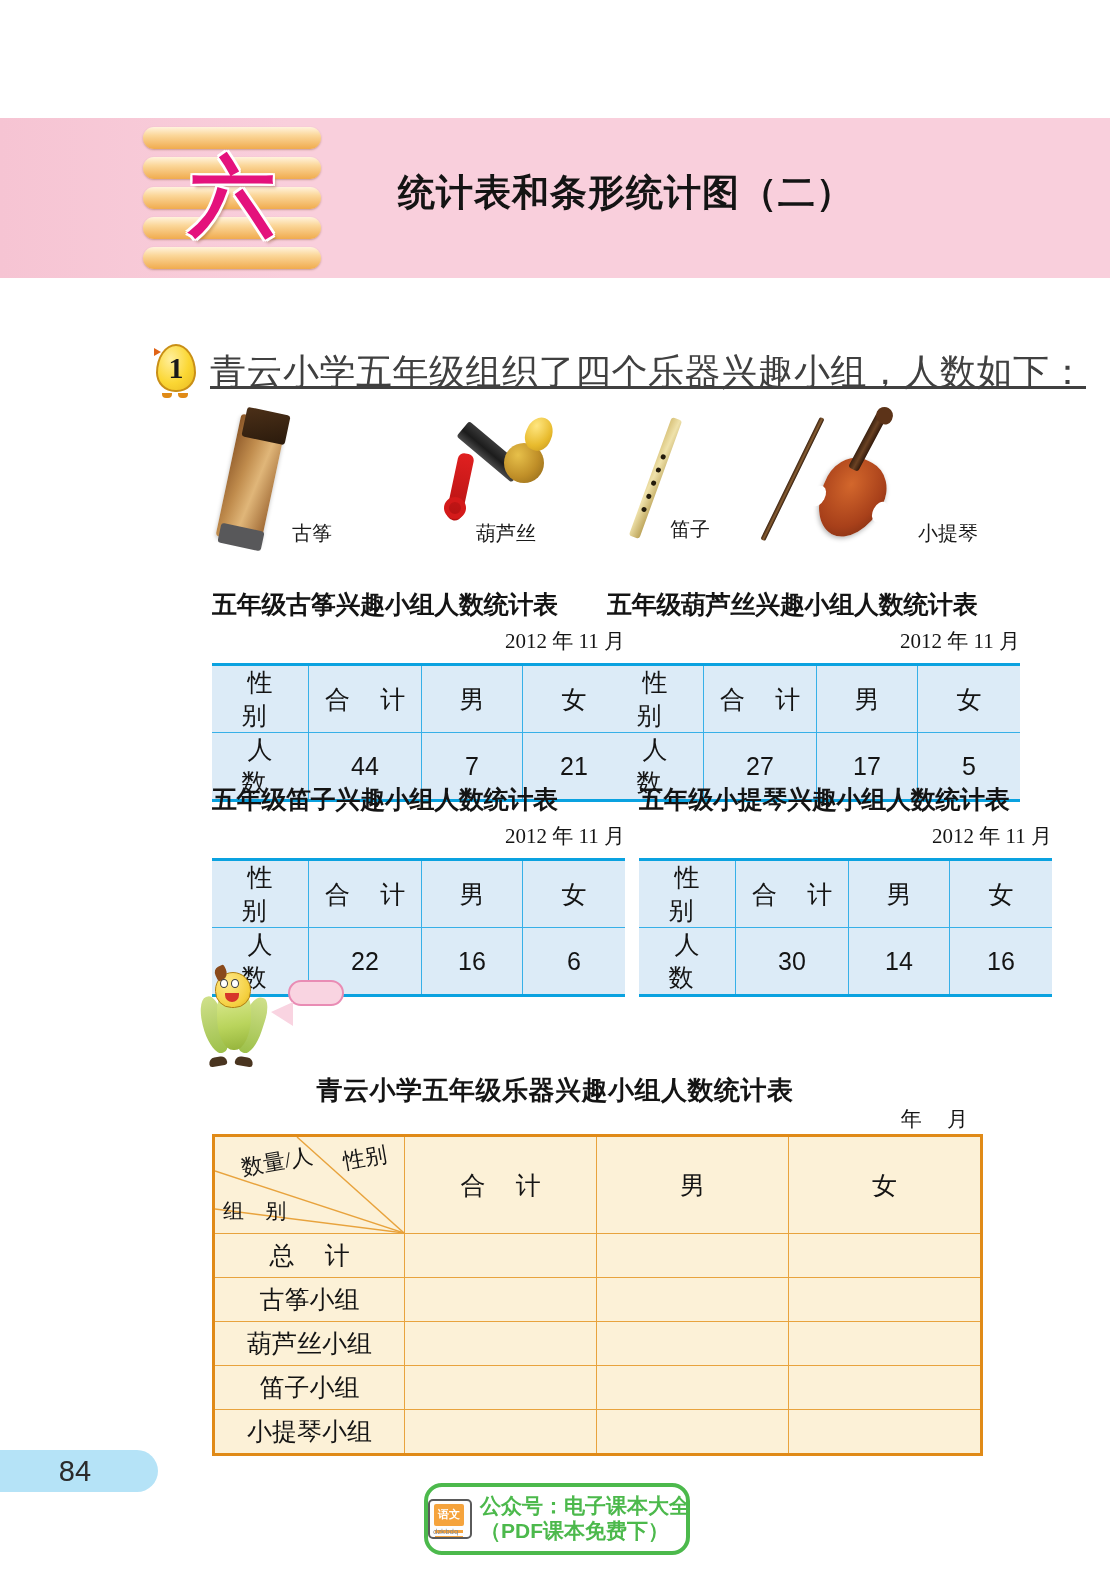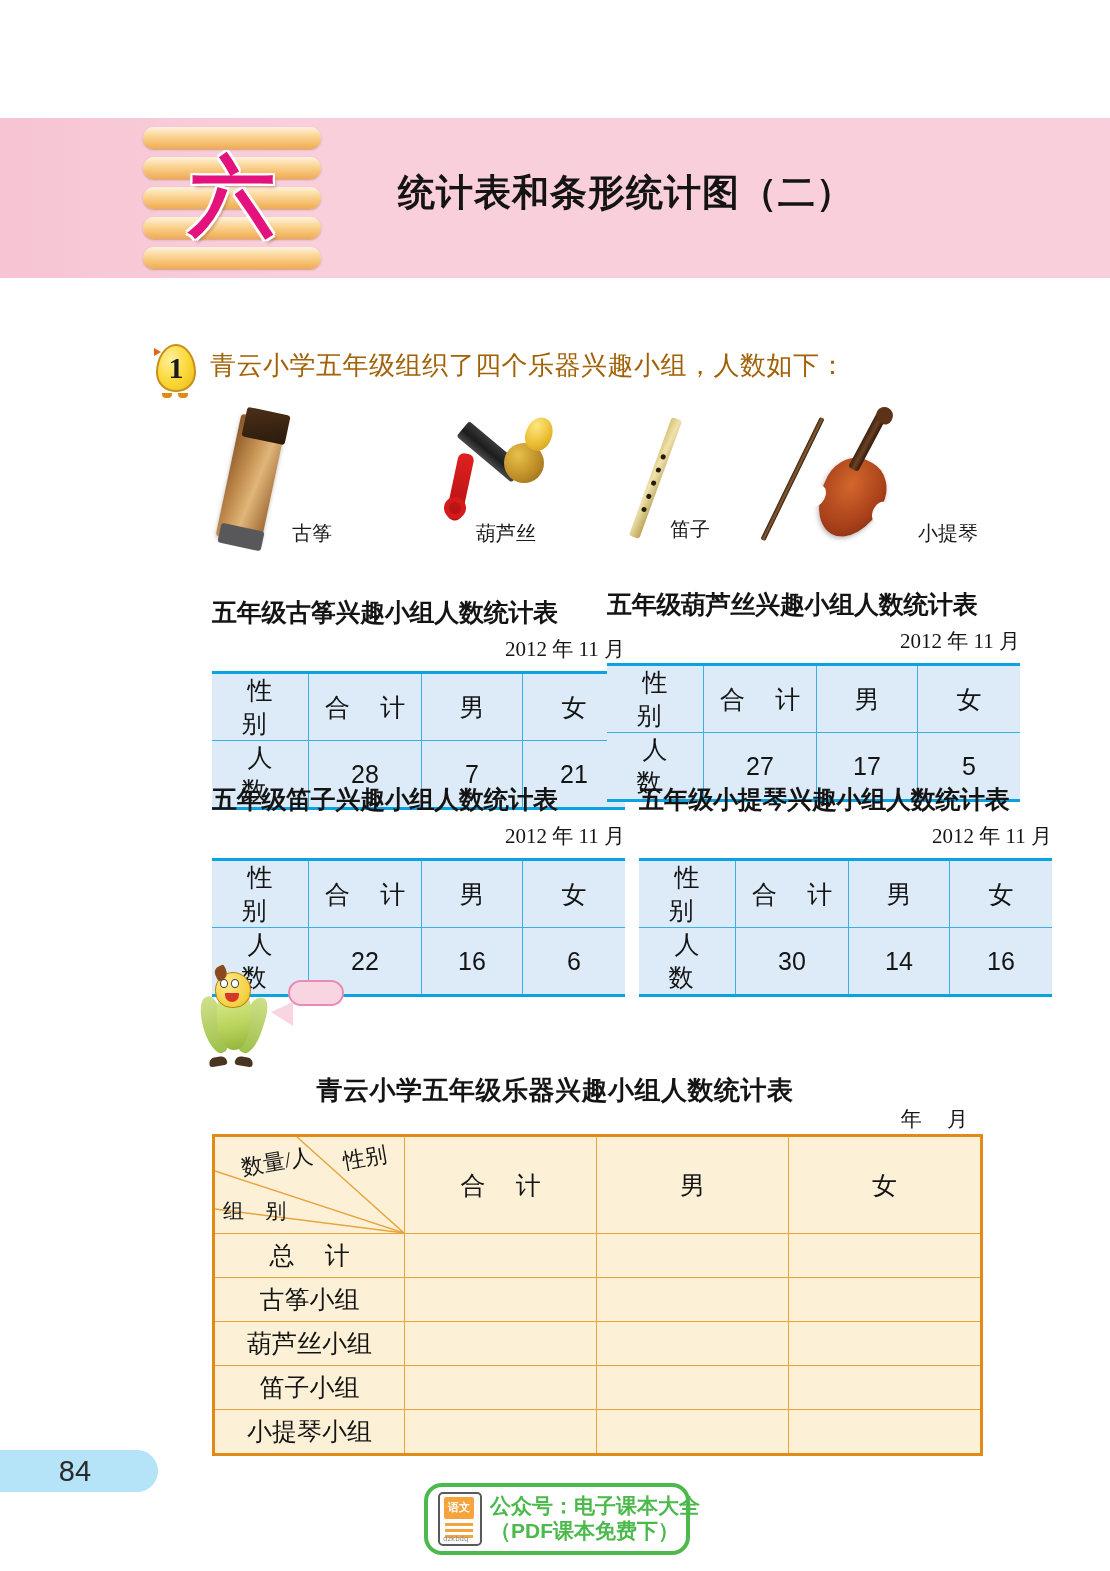--- a/index.html
+++ b/index.html
@@ -124,25 +124,26 @@
     left: 6px; top: 6px;
     width: 40px; height: 48px;
     display: flex; align-items: center; justify-content: center;
     font-size: 30px; font-weight: bold; color: #1a1a1a;
     font-family: "Liberation Serif", serif;
   }
   .prob-text {
     position: absolute;
     left: 210px;
     top: 348px;
-    font-size: 26px;
+    font-size: 36px;
     letter-spacing: 0.5px;
-    color: #a16207;
+    color: #404040;
     font-family: "Liberation Serif", "DejaVu Serif", serif;
     white-space: nowrap;
+    text-decoration: underline;
   }
 
   
   .instruments {
     position: absolute;
     left: 210px;
     top: 405px;
     width: 760px;
     height: 160px;
   }
@@ -538,22 +539,21 @@
     border: 4px solid #4cb94c;
     border-radius: 18px;
     background: #ffffff;
     display: flex;
     align-items: center;
     box-sizing: border-box;
   }
   .watermark .wm-icon {
     position: relative;
     width: 44px;
-    height: 54px;
-    margin-left: 10px;
+    height: 40px;
     flex: none;
     border: 2px solid #5a5a5a;
     border-radius: 5px;
     background: #fdfdfd;
     box-sizing: border-box;
     overflow: hidden;
   }
   .watermark .wm-icon .wm-book {
     position: absolute;
     left: 4px; top: 3px;
@@ -651,34 +651,34 @@
     <div class="vbody"></div>
     <div class="waistL"></div>
     <div class="waistR"></div>
     <div class="neck"></div>
     <div class="scroll"></div>
     <div class="caption">小提琴</div>
   </div>
 
 </div>
 
-<div class="blue-table-block" style="left:212px; top:588px;margin-top:8px;">
+<div class="blue-table-block" style="left:212px; top:588px;">
   <div class="bt-title">五年级古筝兴趣小组人数统计表</div>
   <div class="bt-date">2012 年 11 月</div>
   <table class="bt">
     <tbody>
         <tr>
       <td class="c-label">性 别</td>
       <td class="c-total">合 计</td>
       <td class="c-m">男</td>
       <td class="c-f">女</td>
     </tr>
     <tr>
       <td>人 数</td>
-      <td class="numcell">28</td>
+      <td class="numcell">44</td>
       <td class="numcell">7</td>
       <td class="numcell">21</td>
     </tr>
   </tbody>
     </table>
 </div>
 
 <div class="blue-table-block" style="left:607px; top:588px;">
   <div class="bt-title">五年级葫芦丝兴趣小组人数统计表</div>
   <div class="bt-date">2012 年 11 月</div>

